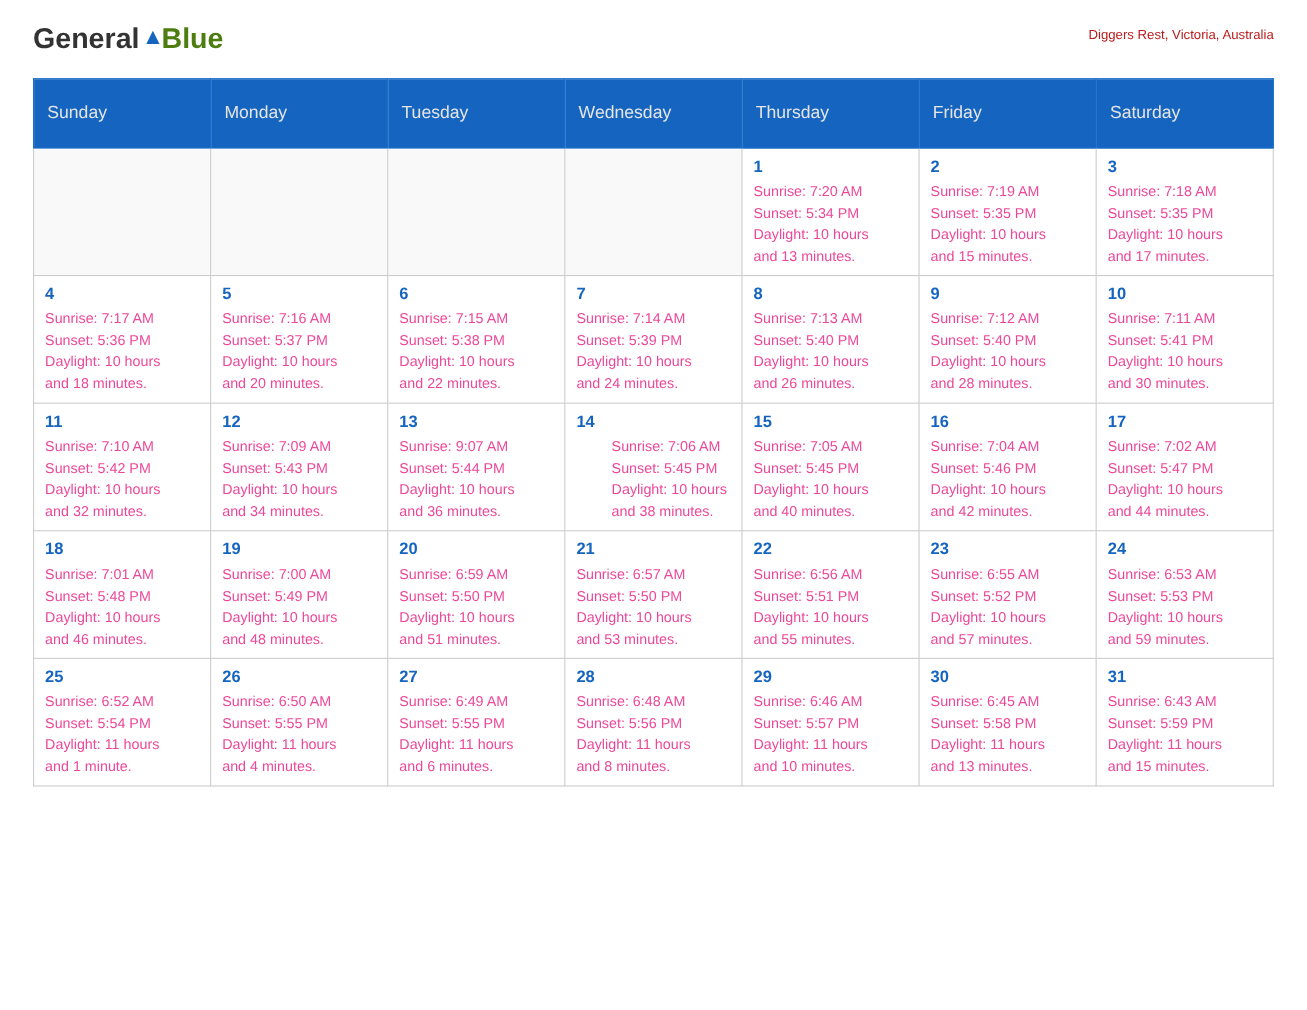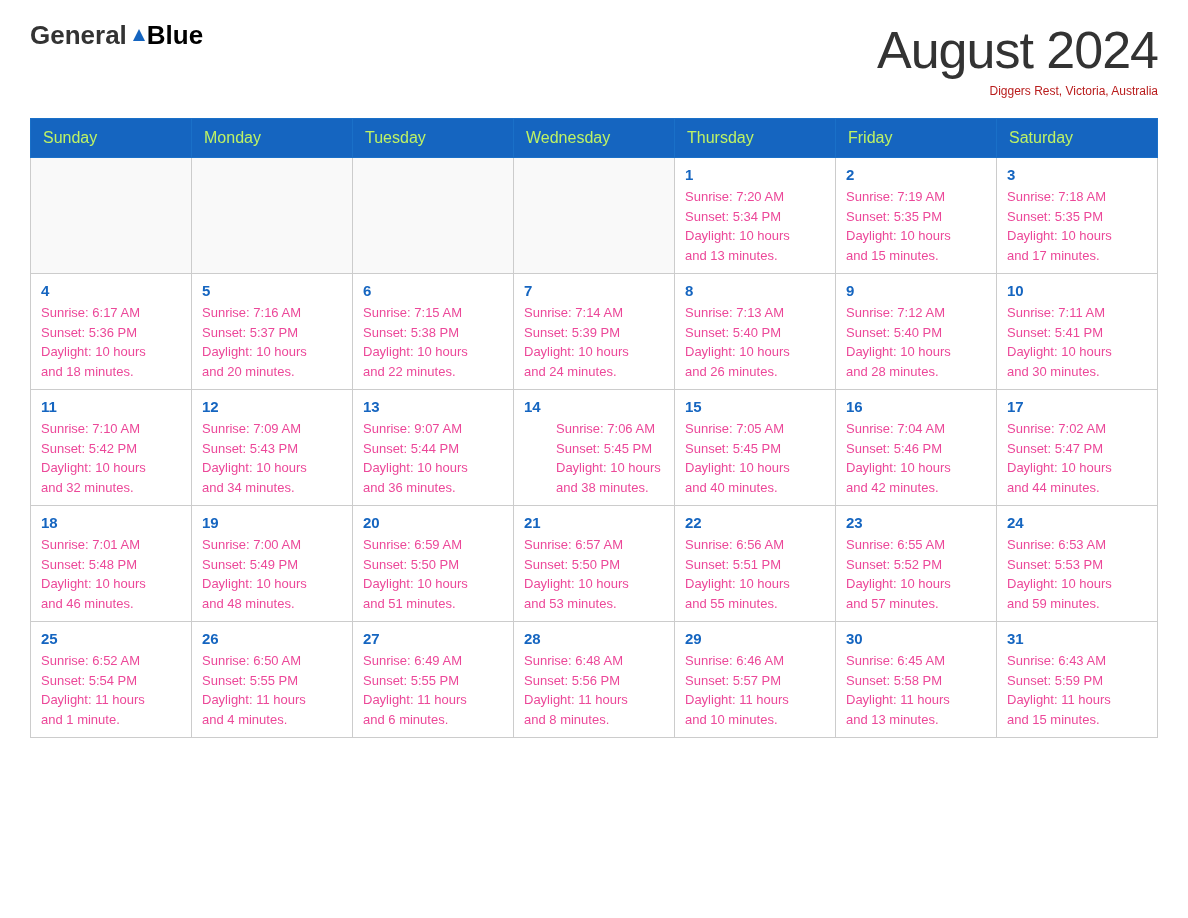--- a/index.html
+++ b/index.html
@@ -35,24 +35,24 @@
       color: #b91c1c;
       margin-top: 4px;
     }
     .calendar {
       width: 100%;
       border-collapse: collapse;
       border: 1px solid #ccc;
     }
     .calendar th {
       background-color: #1565C0;
-      color: #bef264;
+      color: #e5e5e5;
       font-size: 16px;
       font-weight: normal;
-      padding: 10px 12px;
+      padding: 22px 12px;
       text-align: left;
       border: 1px solid #1a70c8;
     }
     .calendar td {
       width: 14.28%;
       vertical-align: top;
       padding: 8px 10px;
       border: 1px solid #ccc;
       font-size: 13px;
       color: #333;
@@ -88,25 +88,24 @@
   <div class="logo">
     <div class="logo-line1">
       <span style="font-size:26px;font-weight:bold;color:#333;">General</span>
       <span style="display:inline-block;margin-left:4px;margin-top:2px;">
         <svg width="16" height="16" viewBox="0 0 16 16">
           <polygon points="2,14 14,14 8,2" fill="#1565C0"></polygon>
         </svg>
       </span>
     </div>
     <div>
-      <span style="font-size:26px;font-weight:bold;color:#000000;">Blue</span>
+      <span style="font-size:26px;font-weight:bold;color:#4d7c0f;">Blue</span>
     </div>
   </div>
   <div class="title-section">
-    <div class="month-title">August 2024</div>
     <div class="location">Diggers Rest, Victoria, Australia</div>
   </div>
 </div>
 
 <table class="calendar">
   <thead>
     <tr>
       <th>Sunday</th>
       <th>Monday</th>
       <th>Tuesday</th>
@@ -140,21 +139,21 @@
           <span class="day-number">3</span>
           <div class="day-info" style="white-space: pre-line;">Sunrise: 7:18 AM
 Sunset: 5:35 PM
 Daylight: 10 hours
 and 17 minutes.</div>
         </td>
       </tr>
       <tr class="week-row">
         <td>
           <span class="day-number">4</span>
-          <div class="day-info" style="white-space: pre-line;">Sunrise: 6:17 AM
+          <div class="day-info" style="white-space: pre-line;">Sunrise: 7:17 AM
 Sunset: 5:36 PM
 Daylight: 10 hours
 and 18 minutes.</div>
         </td>
         <td>
           <span class="day-number">5</span>
           <div class="day-info" style="white-space: pre-line;">Sunrise: 7:16 AM
 Sunset: 5:37 PM
 Daylight: 10 hours
 and 20 minutes.</div>

